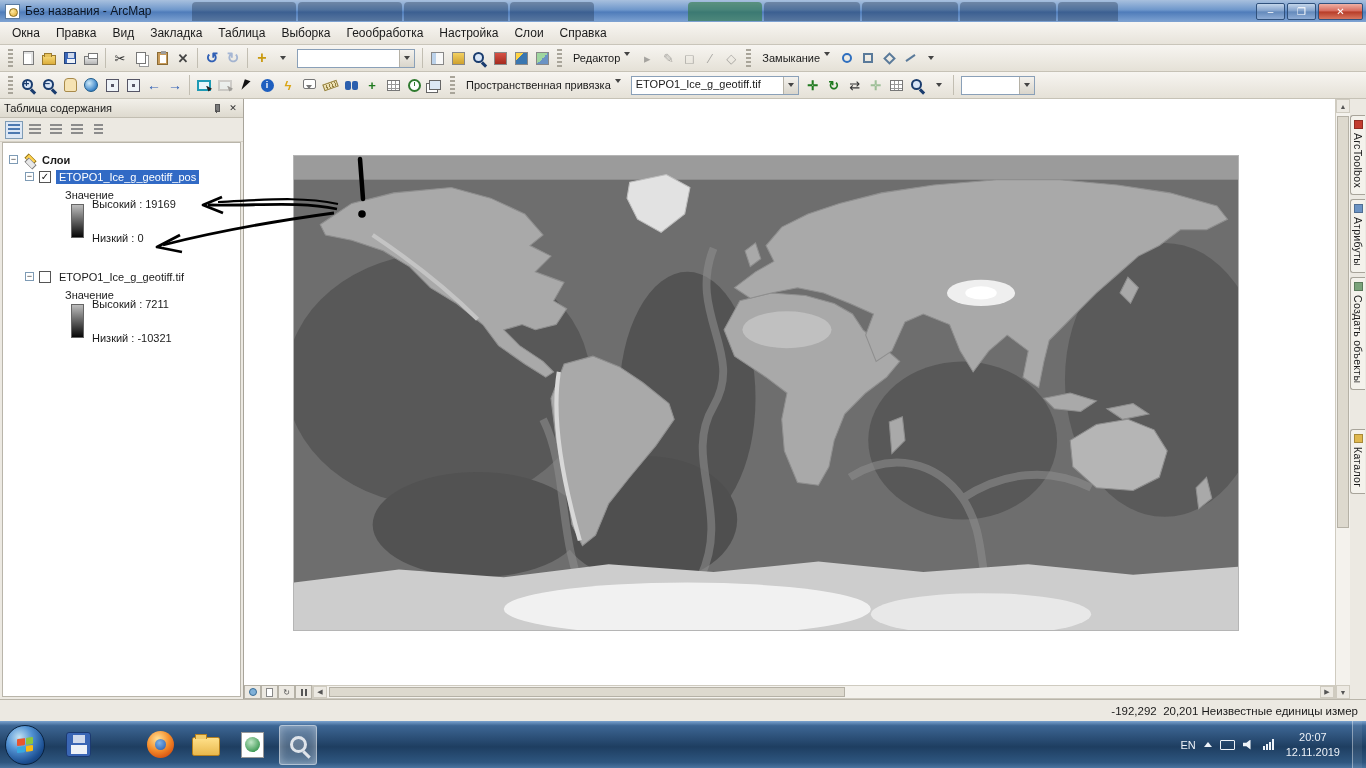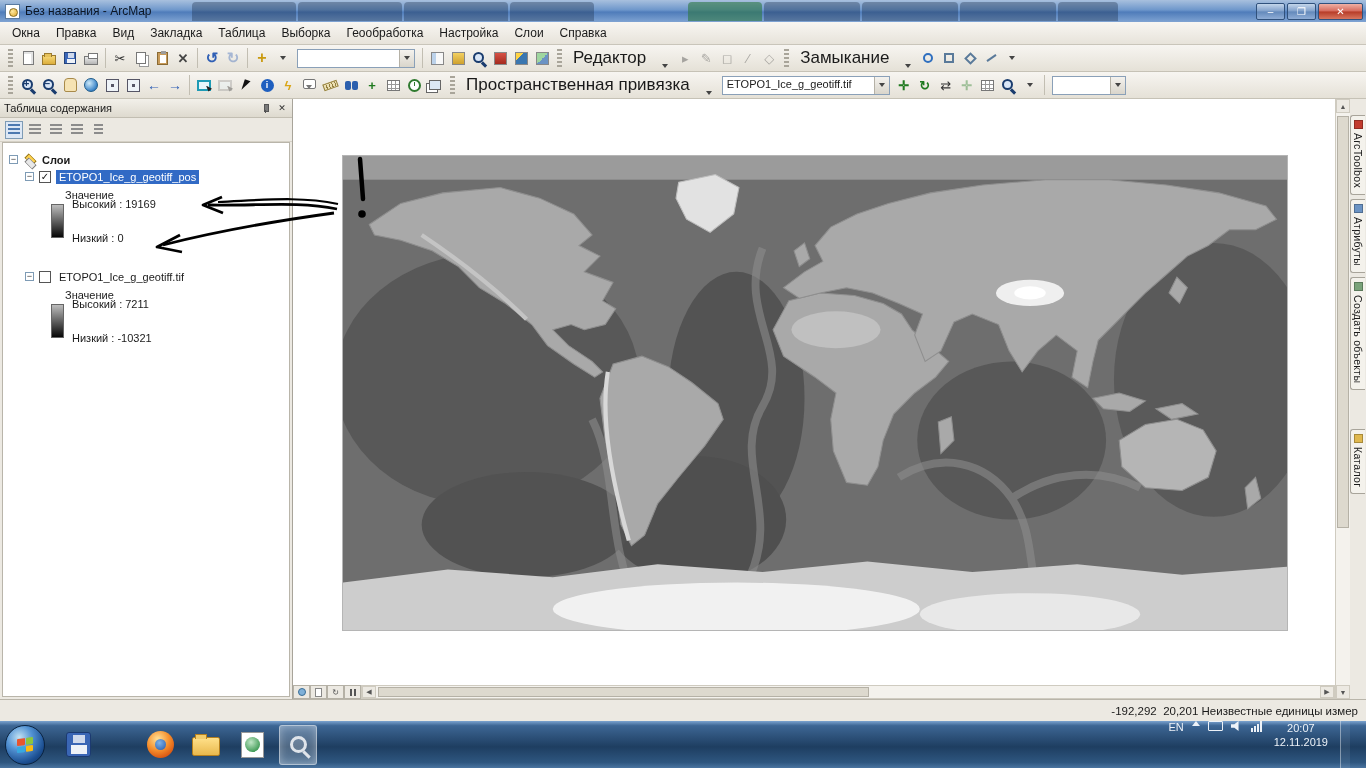--- a/index.html
+++ b/index.html
@@ -34,21 +34,21 @@
     background:linear-gradient(#f7f5f1,#e5e1d7);border-bottom:1px solid #c6c2b6;padding:0 4px;gap:1px;}
   .t1{top:45px;} .t2{top:72px;}
   .grip{width:5px;height:18px;margin:0 4px;flex:none;
     background:repeating-linear-gradient(180deg,#a9a59a 0 2px,transparent 2px 4px);}
   .sep{width:1px;height:20px;background:#c2beb2;margin:0 3px;flex:none;}
   .icn{min-width:20px;height:20px;display:inline-flex;align-items:center;justify-content:center;
     font-size:13px;color:#333;border-radius:2px;flex:none;}
   .dim{opacity:.38;}
   .tri{width:0;height:0;border-left:3.5px solid transparent;border-right:3.5px solid transparent;
     border-top:4px solid #444;display:inline-block;}
-  .tool-label{display:inline-flex;align-items:flex-end;gap:16px;padding:2px 6px;font-size:17px;white-space:nowrap;flex:none;}
+  .tool-label{display:inline-flex;align-items:flex-start;gap:4px;padding:2px 6px;font-size:11px;white-space:nowrap;flex:none;}
   .combo{display:inline-flex;align-items:stretch;height:19px;background:#fff;border:1px solid #8aa0b8;margin:0 3px;flex:none;}
   .combo .ctext{padding:1px 4px;font-size:11px;white-space:nowrap;overflow:hidden;flex:1;}
   .combo .dbtn{width:15px;background:linear-gradient(#f4f2ee,#d9d5cb);border-left:1px solid #b5b1a6;
     display:flex;align-items:center;justify-content:center;}
 
   
   .i-page{width:11px;height:14px;background:#fff;border:1px solid #7b7b7b;box-shadow:inset -2px 2px 0 #e4e4e4;}
   .i-folder{width:14px;height:10px;background:linear-gradient(#f7d877,#dcae3c);border:1px solid #9c7b2f;position:relative;margin-top:3px;}
   .i-folder::before{content:"";position:absolute;top:-3px;left:1px;width:6px;height:3px;background:#e7c25a;border:1px solid #9c7b2f;border-bottom:none;}
   .i-floppy{width:12px;height:12px;background:#3c67b8;border:1px solid #24437c;position:relative;}
@@ -90,21 +90,21 @@
   .clockic::after{content:"";position:absolute;left:4px;top:1px;width:1.5px;height:4px;background:#2f7a2f;}
   .winic{width:12px;height:10px;border:1px solid #666;background:#dce8f5;box-shadow:-3px 3px 0 -1px #fff,-3px 3px 0 0 #666;}
   .grid{width:13px;height:11px;border:1px solid #777;
     background-image:linear-gradient(90deg,transparent 0 3px,#999 3px 4px,transparent 4px 7px,#999 7px 8px,transparent 8px),
       linear-gradient(180deg,transparent 0 3px,#999 3px 4px,transparent 4px 7px,#999 7px 8px,transparent 8px);background-color:#fff;}
   .cross{color:#1f7a1f;font-weight:bold;font-size:13px;}
   .rot{color:#1f7a1f;font-weight:bold;font-size:13px;}
 
   
   .workspace{position:absolute;left:0;top:99px;width:100%;height:600px;display:flex;}
-  .toc{width:293px;background:#ece9e2;border-right:1px solid #a8a49a;display:flex;flex-direction:column;flex:none;}
+  .toc{width:244px;background:#ece9e2;border-right:1px solid #a8a49a;display:flex;flex-direction:column;flex:none;}
   .toc-head{height:19px;display:flex;align-items:center;padding:0 4px;
     background:linear-gradient(#f2f0ea,#dedacf);border-bottom:1px solid #c2beb2;}
   .pin{width:9px;height:9px;margin-left:auto;position:relative;}
   .pin::before{content:"";position:absolute;left:3px;top:0;width:3px;height:6px;background:#7a7a7a;border:1px solid #555;}
   .pin::after{content:"";position:absolute;left:4px;top:6px;width:1px;height:3px;background:#555;}
   .thclose{width:12px;height:12px;margin-left:6px;display:flex;align-items:center;justify-content:center;font-size:9px;color:#333;}
   .toc-tools{height:24px;display:flex;align-items:center;gap:3px;padding:0 5px;border-bottom:1px solid #d5d1c6;}
   .ticon{width:18px;height:18px;display:flex;align-items:center;justify-content:center;border:1px solid transparent;}
   .ticon.pressed{border:1px solid #7e9bb5;background:#dce7f5;}
   .ticon .bars{width:12px;height:11px;background:repeating-linear-gradient(180deg,#4d79b0 0 2px,transparent 2px 4px);}
@@ -114,21 +114,21 @@
   .expbox{width:9px;height:9px;border:1px solid #7e9bb5;background:#fff;color:#333;
     display:inline-flex;align-items:center;justify-content:center;font-size:9px;line-height:7px;margin-right:5px;flex:none;}
   .lyr{width:15px;height:13px;position:relative;margin-right:4px;flex:none;}
   .lyr::before{content:"";position:absolute;left:2px;top:1px;width:9px;height:9px;background:#ffd24d;border:1px solid #8a6d1f;transform:rotate(45deg) scaleY(.55);}
   .lyr::after{content:"";position:absolute;left:2px;top:5px;width:9px;height:9px;background:#e8e8e8;border:1px solid #777;transform:rotate(45deg) scaleY(.55);}
   .cb{width:12px;height:12px;border:1px solid #555;background:#fff;margin-right:5px;flex:none;
     display:inline-flex;align-items:center;justify-content:center;font-size:10px;color:#111;}
   .lname{padding:1px 3px;white-space:nowrap;}
   .lname.sel{background:#316ac5;color:#fff;}
   .lgfield{margin:4px 0 3px 62px;}
-  .lgramp{display:flex;margin-left:36px;padding-left:12px;}
+  .lgramp{display:flex;margin-left:56px;padding-left:12px;}
   .ramp{width:13px;height:34px;border:1px solid #666;background:linear-gradient(#bdbdbd,#060606);flex:none;}
   .rlabels{display:flex;flex-direction:column;justify-content:space-between;margin-left:8px;height:46px;transform:translateY(-6px);}
   .layerblock2{margin-top:18px;}
 
   
   .maparea{flex:1;position:relative;background:#fff;overflow:hidden;}
   .mapimg{position:absolute;left:49px;top:56px;width:946px;height:476px;border:1px solid #b5b5b5;}
   .mapimg svg{display:block;width:100%;height:100%;}
   .map-bottom{position:absolute;left:0;bottom:0;right:0;height:14px;display:flex;}
   .vb{width:17px;height:14px;border:1px solid #b5b1a6;background:#ece9e2;display:flex;align-items:center;justify-content:center;
@@ -176,21 +176,21 @@
   .fx{width:27px;height:27px;border-radius:50%;position:relative;
     background:radial-gradient(circle at 40% 30%,#ffd98c 5%,#f6902d 45%,#d2480b 85%);}
   .fx::after{content:"";position:absolute;left:8px;top:8px;width:11px;height:11px;border-radius:50%;
     background:radial-gradient(circle at 40% 35%,#7fb3e8,#2457a8);}
   .tfolder{width:28px;height:19px;background:linear-gradient(#ffe08a,#e9b94d);border:1px solid #b5801e;border-radius:2px;position:relative;margin-top:4px;}
   .tfolder::before{content:"";position:absolute;top:-4px;left:2px;width:10px;height:4px;background:#f3cd6b;border:1px solid #b5801e;border-bottom:none;}
   .tmap{width:23px;height:26px;background:#fff;border:1px solid #999;display:flex;align-items:center;justify-content:center;}
   .tmap i{width:15px;height:15px;border-radius:50%;background:radial-gradient(circle at 40% 35%,#bfe6c5,#3f9a55 75%);}
   .tmag{width:17px;height:17px;border:3px solid #dfe4ea;border-radius:50%;background:rgba(255,255,255,.12);position:relative;}
   .tmag::after{content:"";position:absolute;right:-7px;bottom:-6px;width:9px;height:3px;background:#dfe4ea;transform:rotate(45deg);}
-  .tray{margin-left:auto;display:flex;gap:8px;color:#edf2f8;padding-right:16px;}
+  .tray{margin-left:auto;display:flex;align-items:center;gap:8px;color:#edf2f8;padding-right:4px;}
   .caret{width:0;height:0;border-left:4px solid transparent;border-right:4px solid transparent;border-bottom:5px solid #edf2f8;}
   .kb{width:15px;height:10px;border:1px solid #edf2f8;border-radius:1px;}
   .spk{width:12px;height:10px;background:#edf2f8;clip-path:polygon(0 32%,30% 32%,65% 0,65% 100%,30% 68%,0 68%);}
   .net{display:flex;align-items:flex-end;gap:1px;height:11px;}
   .net i{width:2px;background:#edf2f8;display:block;}
   .clock{line-height:1.3;text-align:center;font-size:11px;padding:0 4px;}
   .showdesk{width:10px;height:47px;border-left:1px solid rgba(255,255,255,.4);background:rgba(255,255,255,.07);}
 
   
   .annot{position:absolute;left:0;top:0;width:1366px;height:768px;pointer-events:none;z-index:40;}

